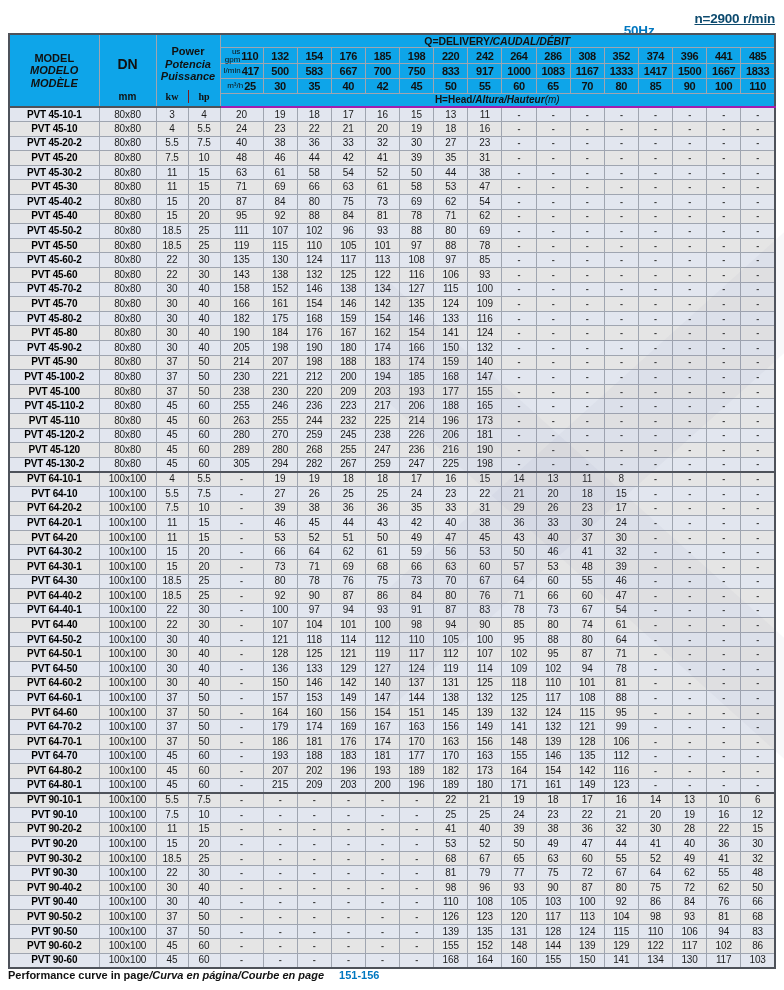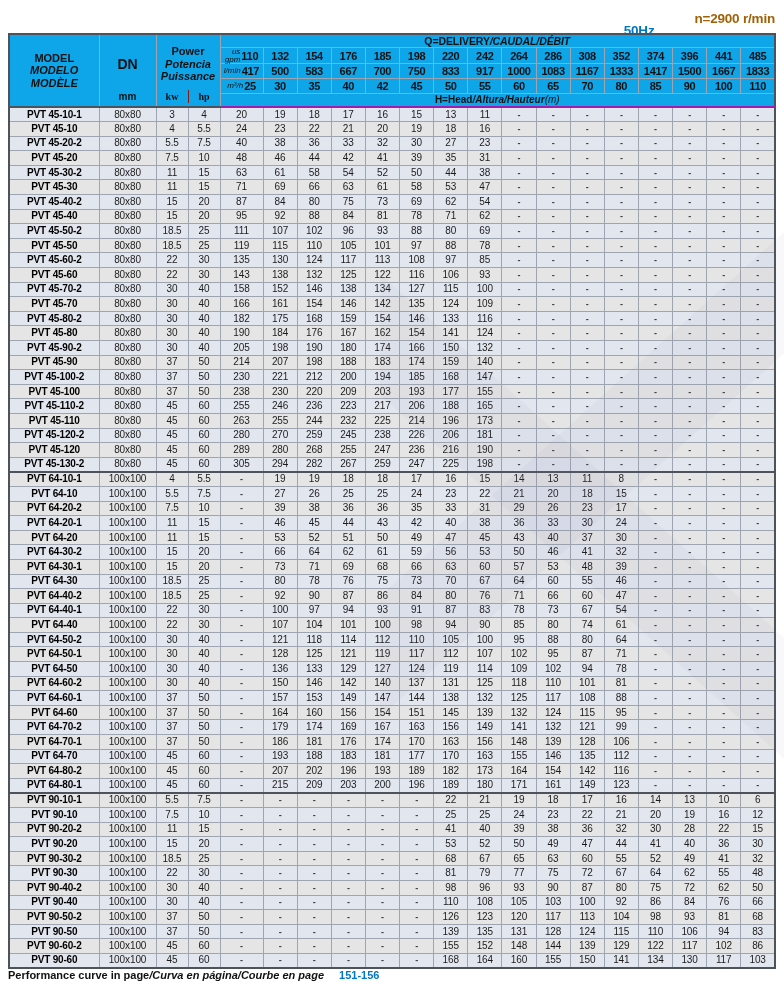--- a/index.html
+++ b/index.html
@@ -4,21 +4,21 @@
 <style>
   * { margin:0; padding:0; box-sizing:border-box; }
   html,body { width:784px; height:990px; background:#fff;
     font-family:"Liberation Sans", sans-serif; }
   .page { position:relative; width:784px; height:990px; overflow:hidden; background:#fff; }
 
   
   .top-labels { position:absolute; top:11px; right:9px; display:flex; gap:40px;
     font-size:13.5px; font-weight:bold; letter-spacing:-0.2px; }
   .freq  { color:#0077c0;margin-top:12px; }
-  .speed { color:#a16207; }
+  .speed { color:#0c4a6e;text-decoration:underline; }
 
   
   .wm { position:absolute; left:380px; top:120px; width:420px; height:760px;
     pointer-events:none; z-index:5; overflow:hidden; }
   .wm span { position:absolute; display:block; background:rgba(125,135,155,0.055); }
   .wm .b1 { width:90px; height:900px; transform:rotate(48deg); left:140px; top:-80px; }
   .wm .b2 { width:90px; height:900px; transform:rotate(-48deg); left:150px; top:-60px; }
 
   
   table { position:absolute; left:8px; top:33px; width:768px;
@@ -44,21 +44,21 @@
   .kwhp-row span { flex:1; font-size:10px; line-height:13px; font-weight:bold;font-family:Liberation Serif, serif; }
   .kwhp-row span + span { border-left:1px solid #7f1d1d; }
 
   .q-title { font-size:10.5px; height:13px; letter-spacing:-0.1px; }
   .h-title { font-size:10px; height:12px; line-height:12px; }
 
   tr.h-units th { height:15px; }
   .q-num { font-size:11px; letter-spacing:-0.3px; }
   .q-first { white-space:nowrap; }
   .q-first .u-wrap { display:flex; align-items:center; justify-content:center; gap:1px; }
-  .u-label { font-weight:normal; font-size:8px; line-height:7.5px; text-align:right;font-style:italic; }
+  .u-label { font-weight:normal; font-size:8px; line-height:7.5px; text-align:right; }
   .u-first { font-size:11px; font-weight:bold; letter-spacing:-0.3px; }
 
   tbody tr { background:#e5e5e5; }
   tbody tr:nth-child(odd) { background:#e2e6ef; }
   tbody th, tbody td { height:14.6px; padding:0; font-size:10px; line-height:12px;
     text-align:center; color:#1c1c1c; letter-spacing:-0.1px; }
   tbody th.model { font-weight:bold; font-size:10px; color:#000; letter-spacing:-0.2px; }
   tbody td.dash { color:#3a3a3a; font-weight:bold; font-size:9px; }
   tbody tr.group-start th, tbody tr.group-start td { border-top:2px solid #4e525a; }
 

